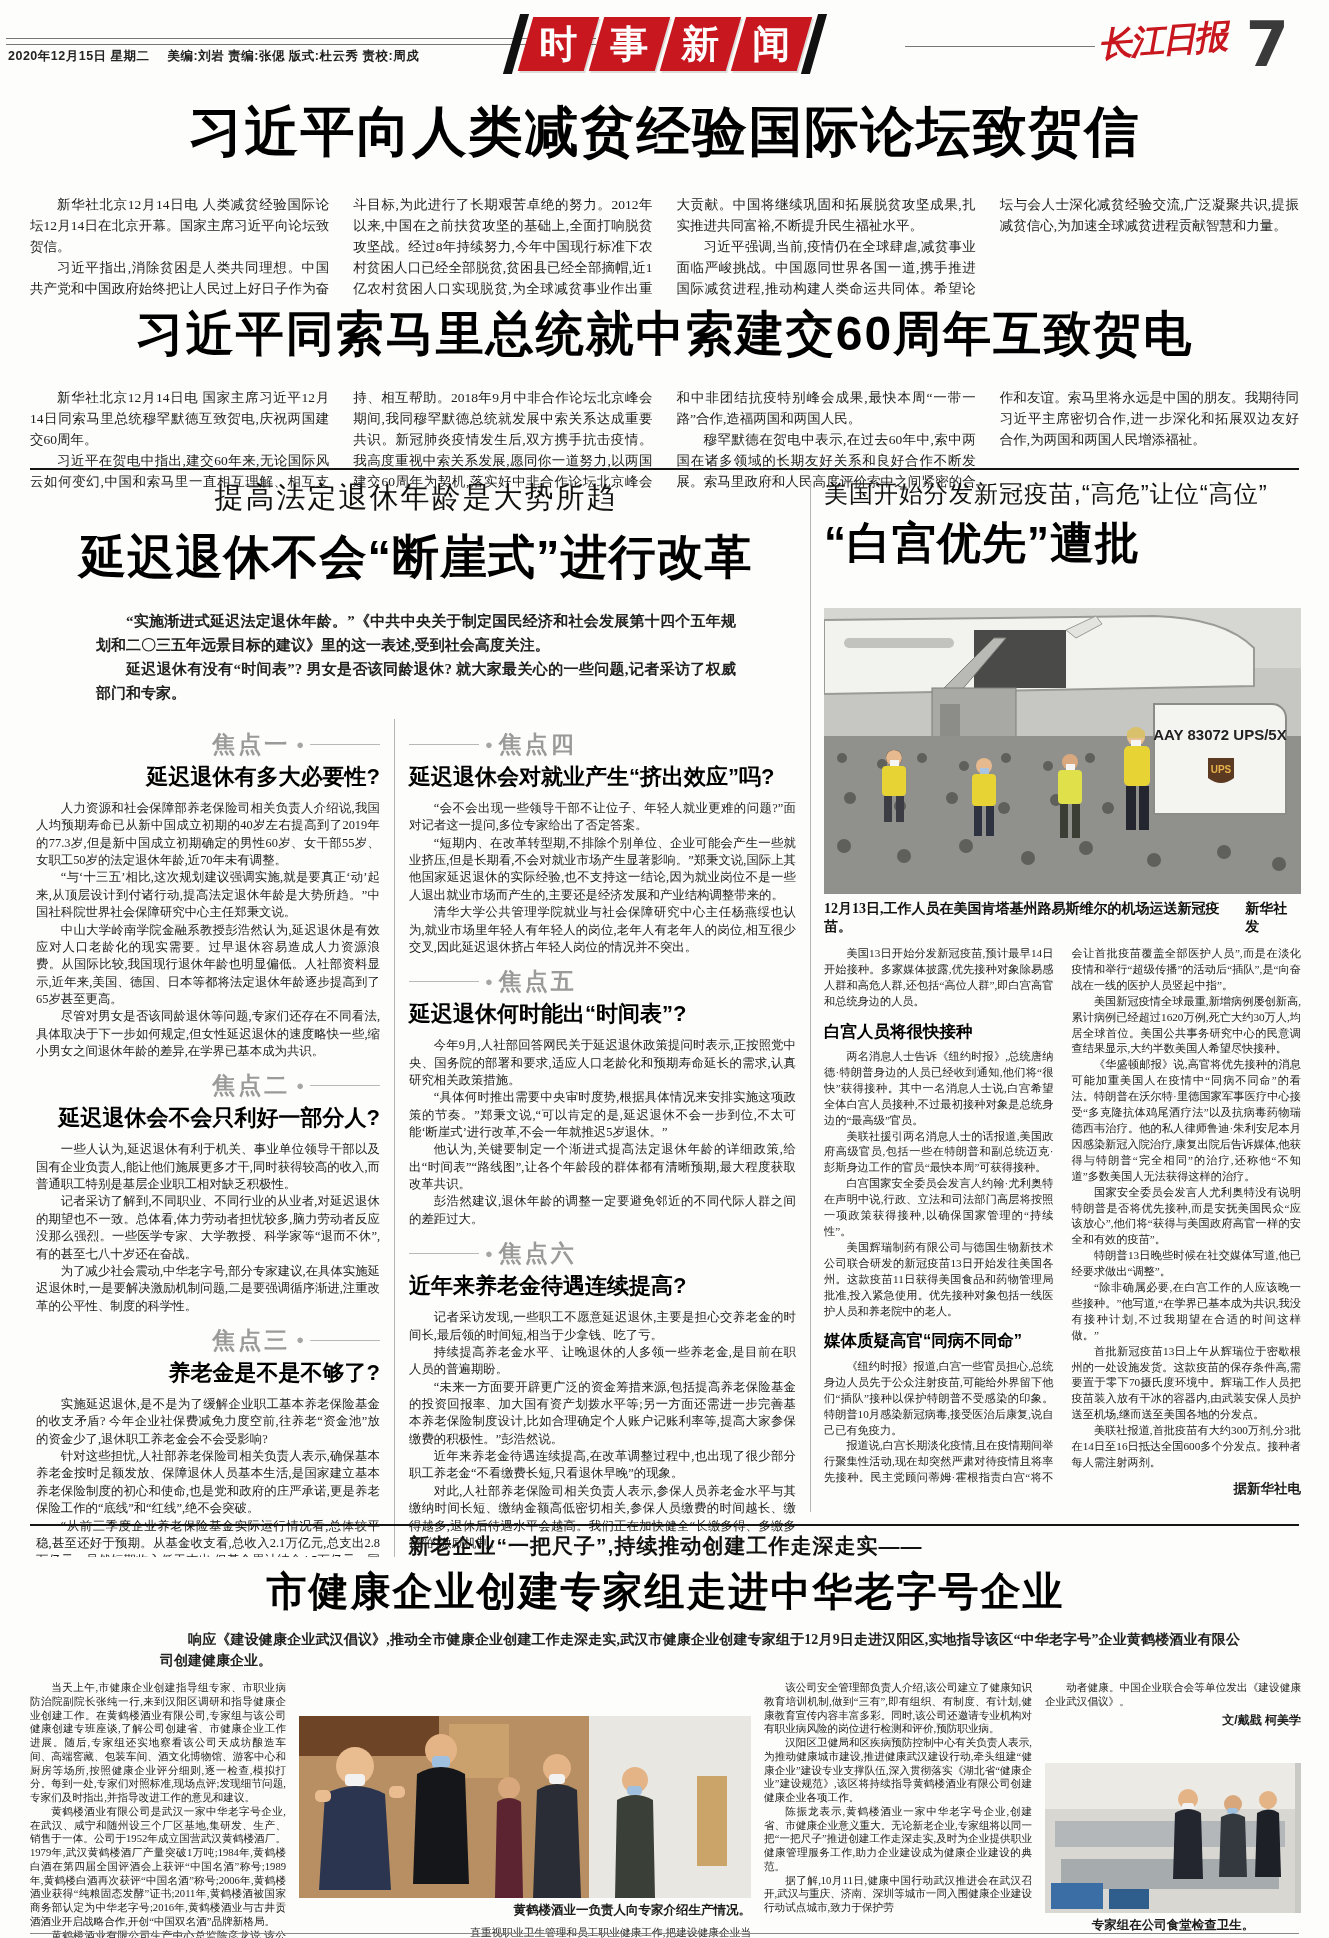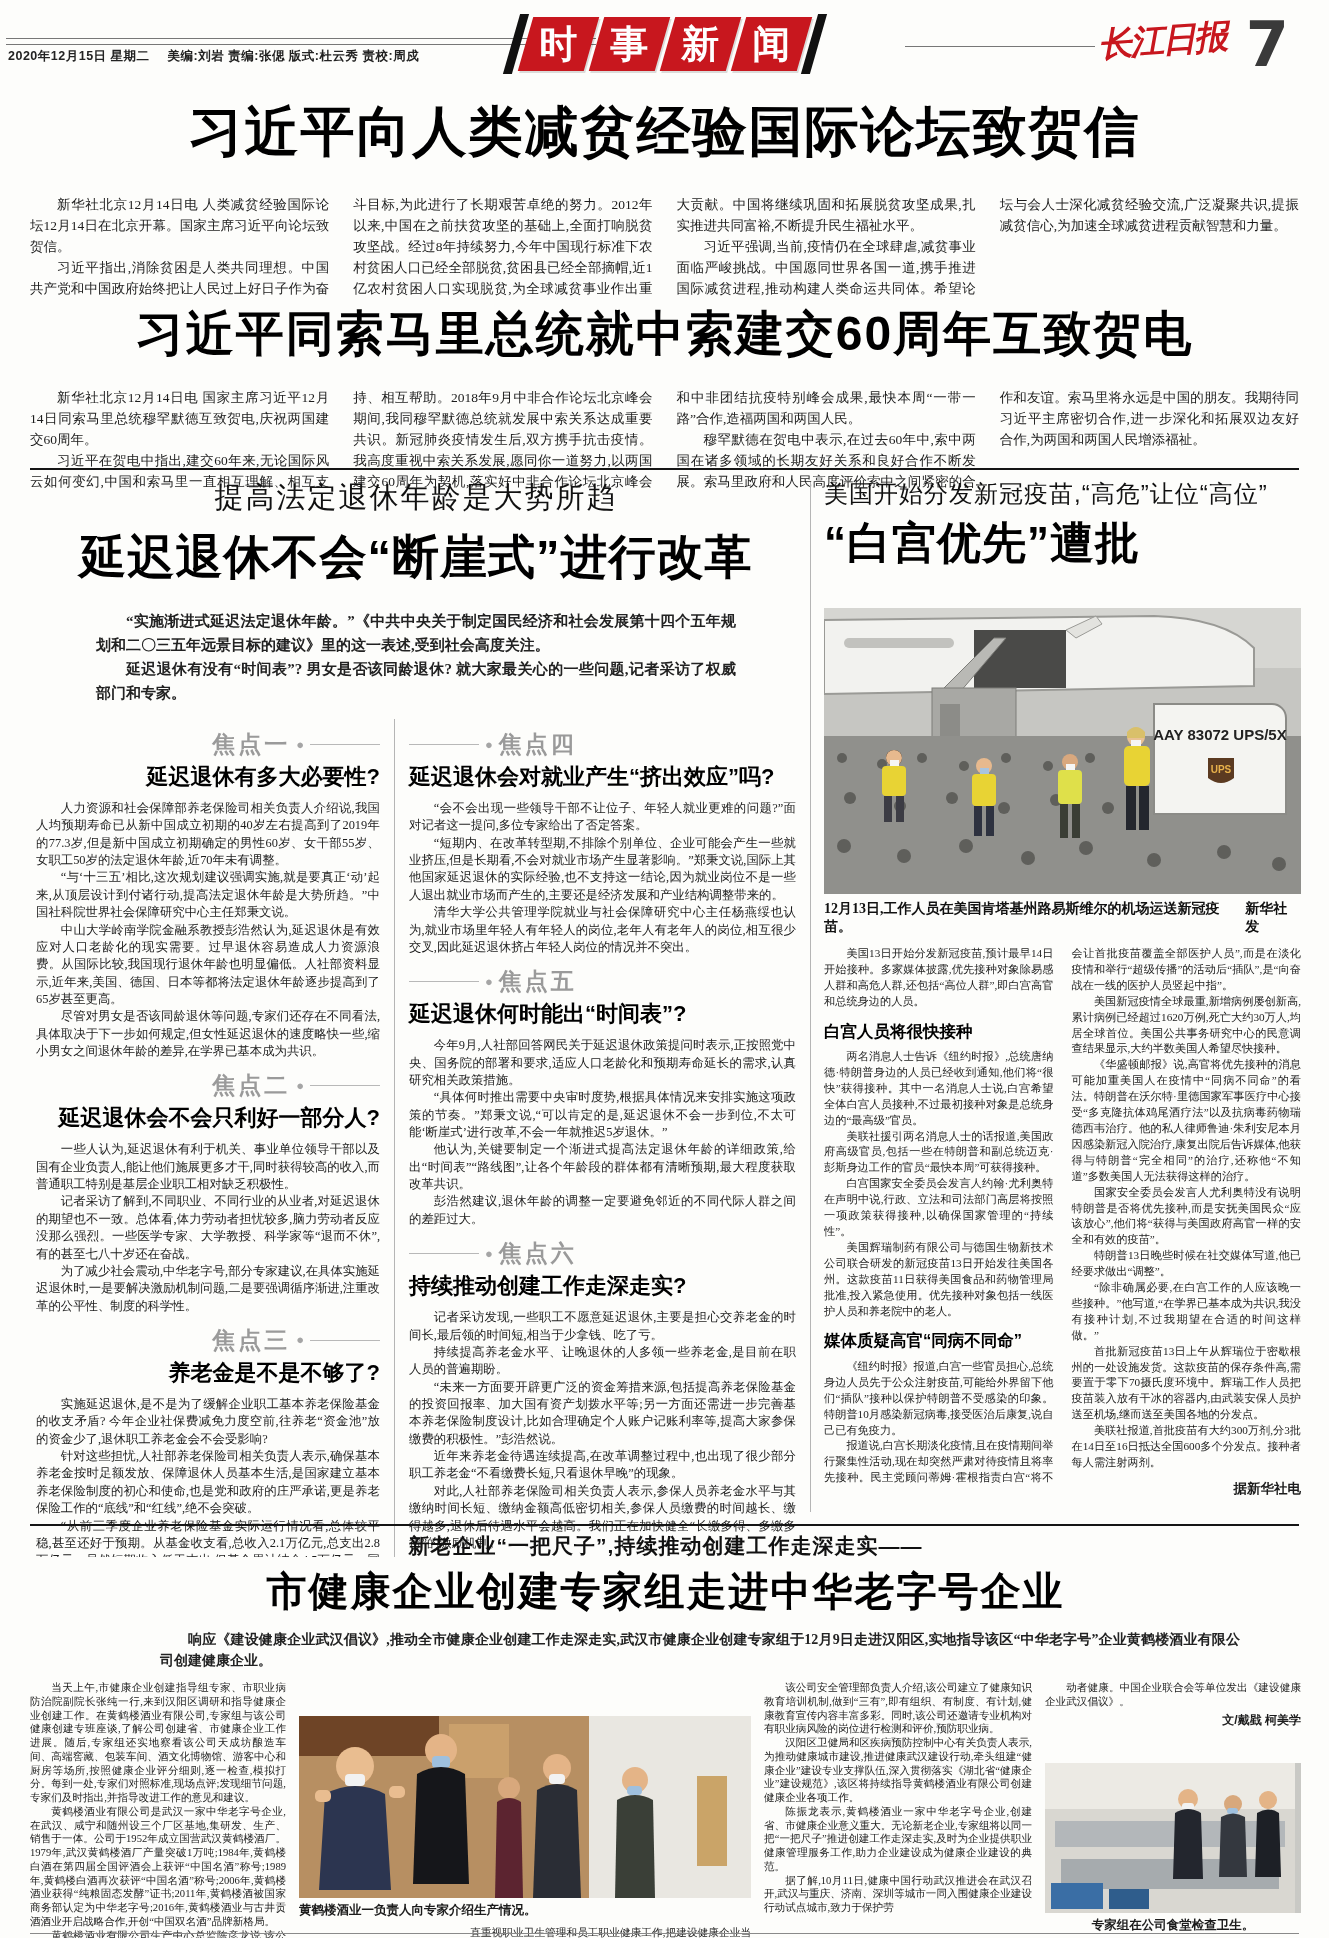--- a/index.html
+++ b/index.html
@@ -84,21 +84,21 @@
               font-family:"Liberation Sans",sans-serif;}
   .bot-head{font-family:"Liberation Sans",sans-serif;font-weight:900;font-size:40px;color:#000;
             text-align:center;margin:4px 0 10px;letter-spacing:2px;}
   .bot-lead{width:1080px;margin:0 0 10px 130px;font-size:14px;line-height:1.5;font-weight:bold;color:#222;}
   .bot-cols{display:flex;gap:13px;height:302px;overflow:hidden;}
   .bot-col{font-size:10.6px;line-height:1.3;overflow:hidden;}
   .bc1{width:256px;flex:none;}
   .bc2{width:452px;flex:none;}
   .bc3{width:268px;flex:none;}
   .bc4{flex:1;}
-  .bot-photo-cap{font-weight:bold;font-size:12.5px;margin:4px 0 8px;text-indent:0;}
+  .bot-photo-cap{font-weight:bold;font-size:12.5px;text-align:right;margin:4px 0 8px;text-indent:0;}
   .bc2-tail{width:302px;margin-left:auto;}
   .byline{text-align:right;font-weight:bold;font-size:12px;margin:4px 0 8px;
           font-family:"Liberation Sans",sans-serif;}
   svg text{font-family:"Liberation Sans",sans-serif;}
 </style>
 </head>
 <body>
 
 <div class="page">
 
@@ -233,21 +233,21 @@
                 <p>他认为,关键要制定一个渐进式提高法定退休年龄的详细政策,给出“时间表”“路线图”,让各个年龄段的群体都有清晰预期,最大程度获取改革共识。</p>
                 <p>彭浩然建议,退休年龄的调整一定要避免邻近的不同代际人群之间的差距过大。</p>
               </div>
           </div>
           <div>
             <div class="focus-head">
               <span class="focus-rule" style="max-width:70px"></span>
               <span class="focus-dot">●</span>
               <span class="focus-tag" data-bind="retirement.sections.5.tag">焦点六</span>
               </div>
-            <div class="focus-title" data-bind="retirement.sections.5.title">持续推动创建工作走深走实?</div>
+            <div class="focus-title" data-bind="retirement.sections.5.title">近年来养老金待遇连续提高?</div>
             <div class="focus-body" data-bind-list="retirement.sections.5.paragraphs">
                 <p>记者采访发现,一些职工不愿意延迟退休,主要是担心交养老金的时间长,最后领的时间短,相当于少拿钱、吃了亏。</p>
                 <p>持续提高养老金水平、让晚退休的人多领一些养老金,是目前在职人员的普遍期盼。</p>
                 <p>“未来一方面要开辟更广泛的资金筹措来源,包括提高养老保险基金的投资回报率、加大国有资产划拨水平等;另一方面还需进一步完善基本养老保险制度设计,比如合理确定个人账户记账利率等,提高大家参保缴费的积极性。”彭浩然说。</p>
                 <p>近年来养老金待遇连续提高,在改革调整过程中,也出现了很少部分职工养老金“不看缴费长短,只看退休早晚”的现象。</p>
                 <p>对此,人社部养老保险司相关负责人表示,参保人员养老金水平与其缴纳时间长短、缴纳金额高低密切相关,参保人员缴费的时间越长、缴得越多,退休后待遇水平会越高。我们正在加快健全“长缴多得、多缴多得”的激励机制。</p>
               </div>
 
           </div>
         </div>

